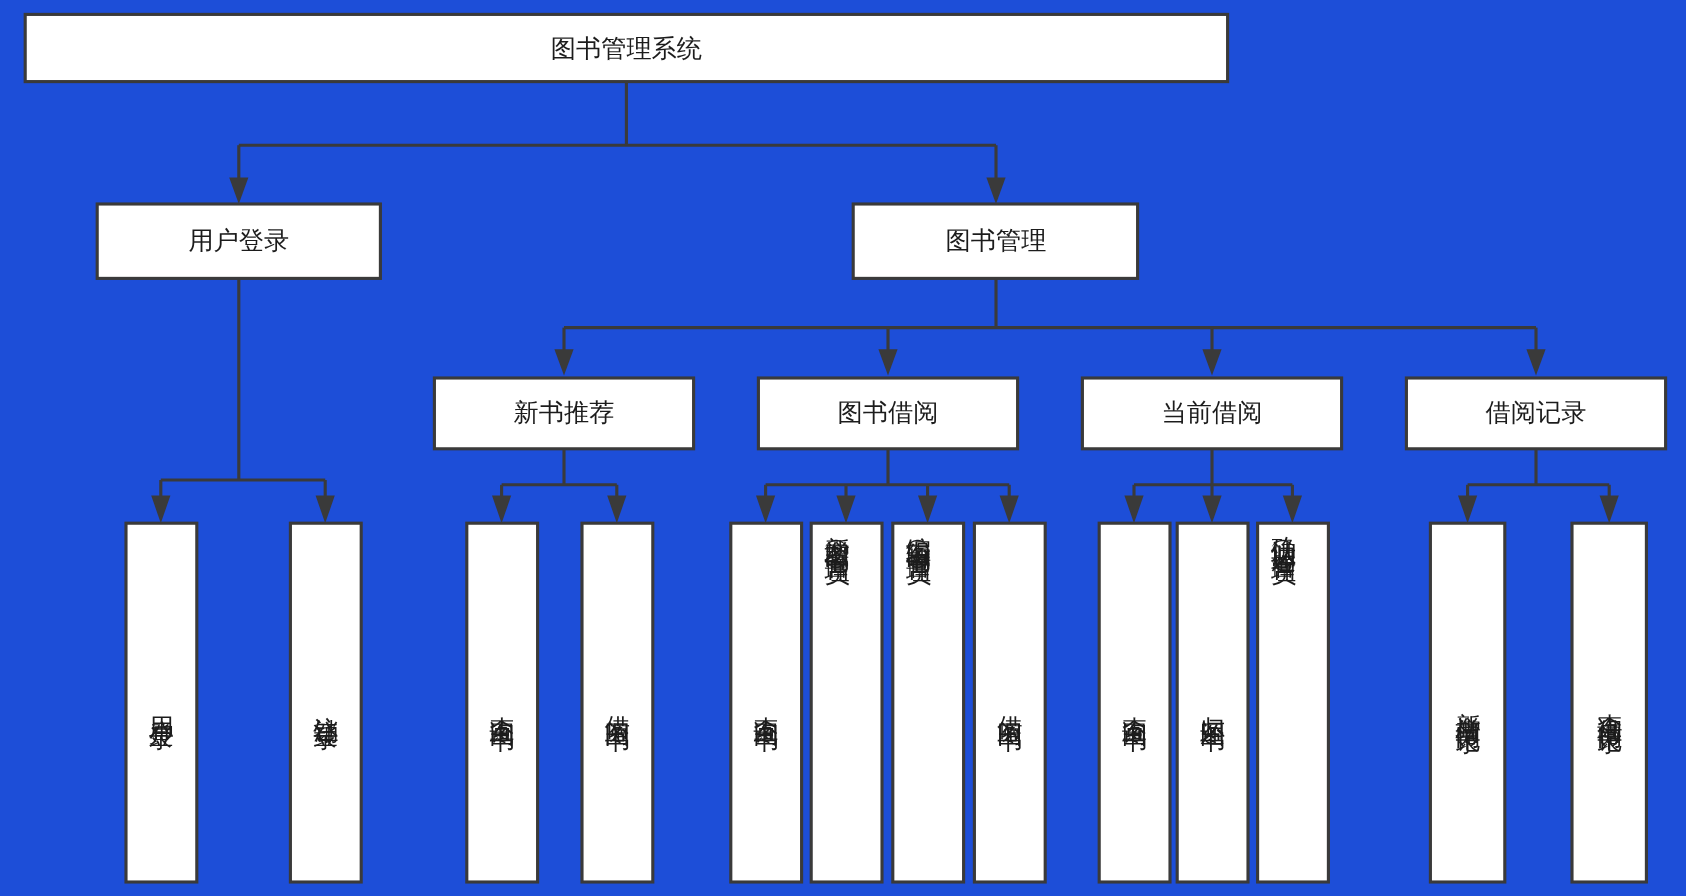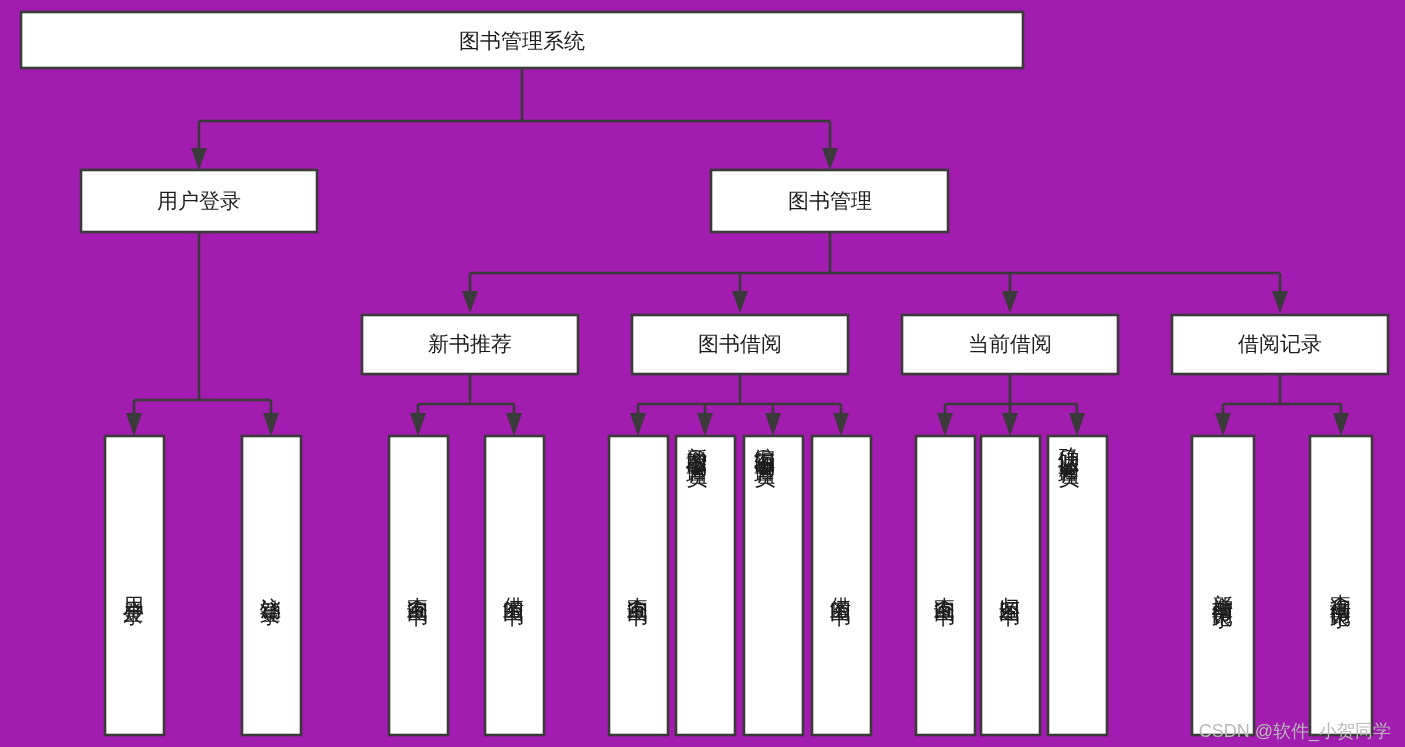--- a/index.html
+++ b/index.html
@@ -7,21 +7,21 @@
     padding: 0;
     background: #ffffff;
   }
   body {
     font-family: "Liberation Sans", "DejaVu Sans", sans-serif;
   }
   #diagram-root {
     position: relative;
     width: 1405px;
     height: 747px;
-    background: #a21caf;
+    background: #1d4ed8;
     overflow: hidden;
   }
   svg#diagram-svg {
     position: absolute;
     left: 0;
     top: 0;
     width: 1405px;
     height: 747px;
   }
   .node-box {
@@ -228,14 +228,13 @@
       <rect class="node-box" x="1192" y="436" width="62" height="299"></rect>
       <text class="node-label-vert" x="1223" y="586">新增借阅记录</text>
     </g>
     <g>
       <rect class="node-box" x="1310" y="436" width="62" height="299"></rect>
       <text class="node-label-vert" x="1341" y="586">查询借阅记录</text>
     </g>
 
   </svg>
 
-  <div class="watermark">CSDN @软件_小贺同学</div>
 </div>
 
 </body></html>

